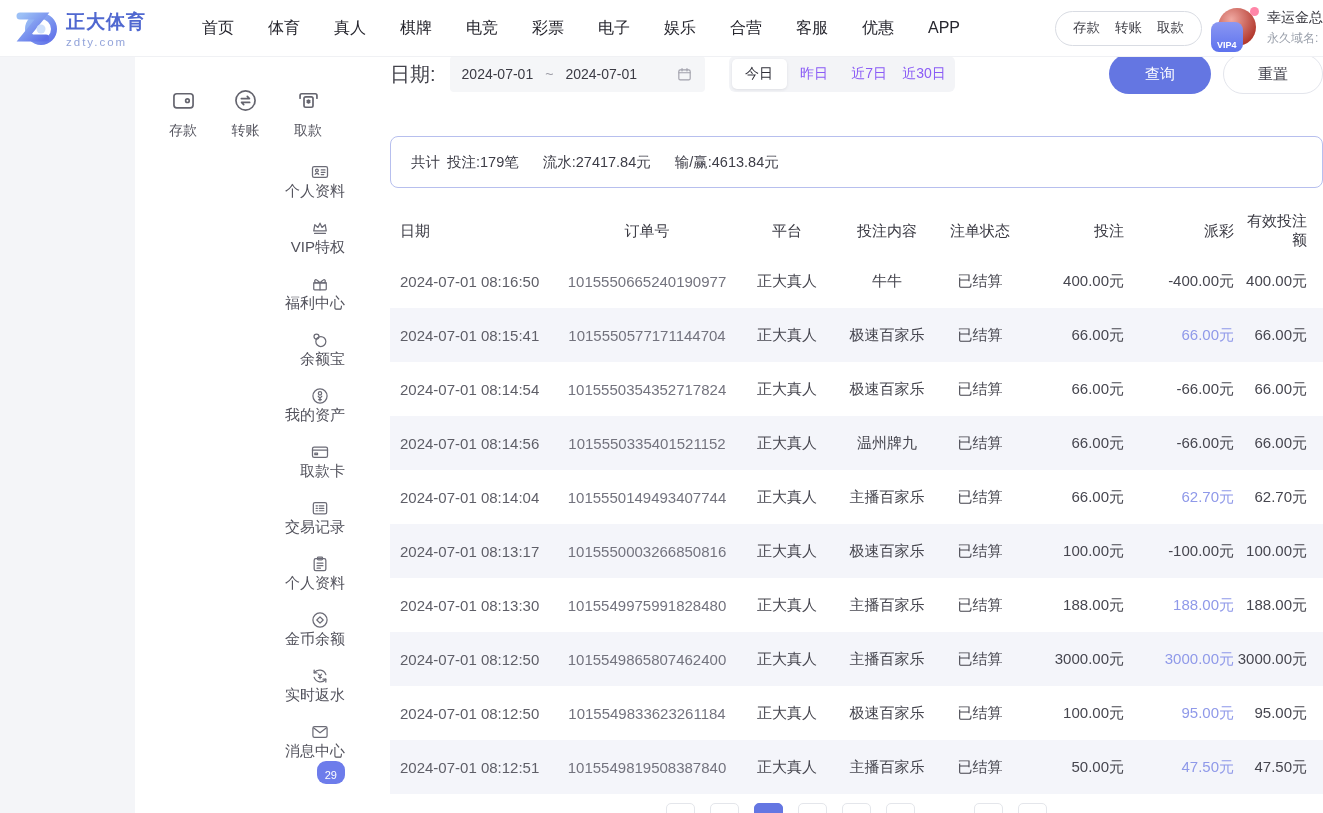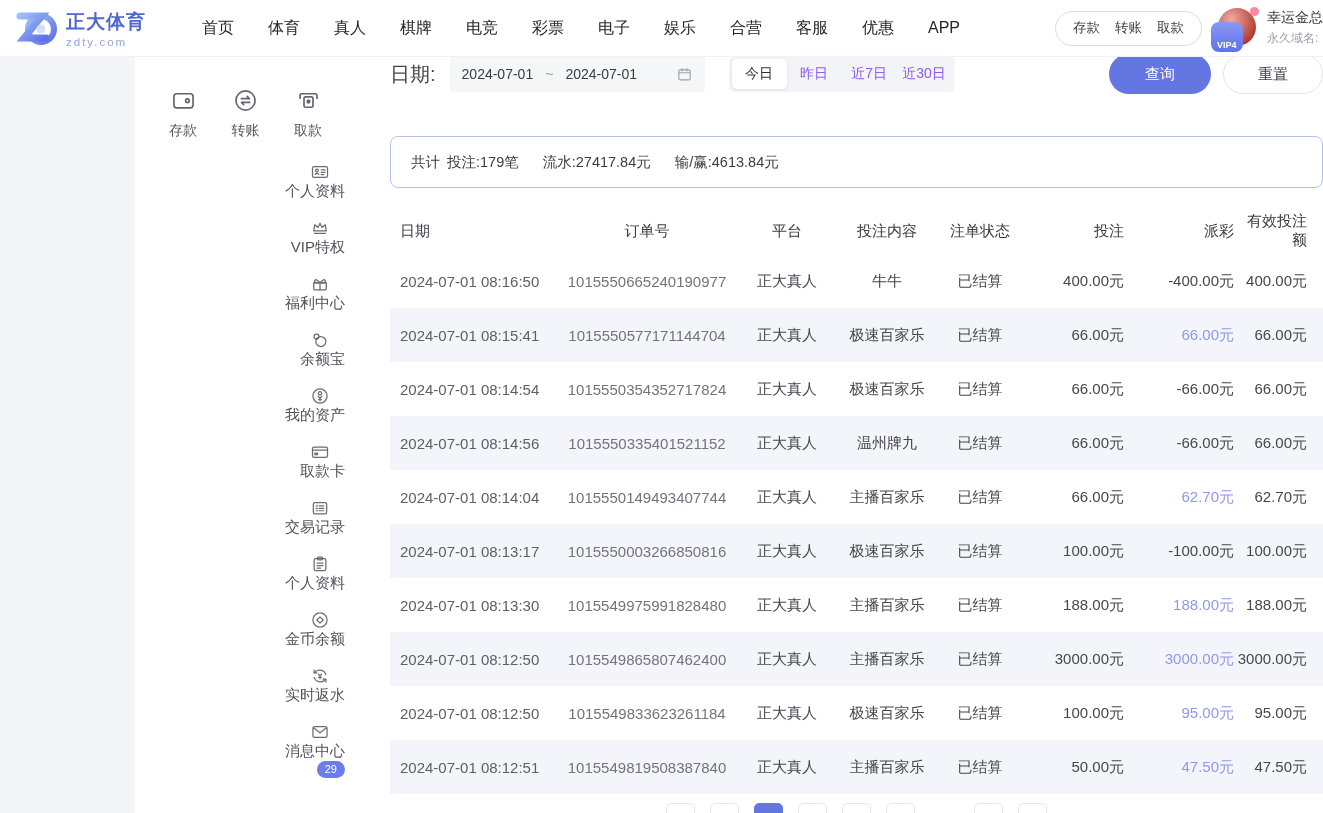--- a/index.html
+++ b/index.html
@@ -37,21 +37,21 @@
   .qa-icon { color:#64646e; line-height:0; }
   .qa-label { font-size:14px; color:#55555f; }
   .menu { display:block; padding:16px 0 0; }
   .menu-item { display:flex; align-items:flex-end; height:52px; margin:0 13px 4px; padding-left:19px;
                border-radius:10px; cursor:pointer; text-decoration:none;flex-direction:column; }
   .mi-icon { color:#6b6b76; line-height:0; margin-right:15px; }
   .mi-label { font-size:15px; color:#52525c; }
   .menu-item.active { background:var(--sidebar-active-bg); }
   .menu-item.active .mi-icon, .menu-item.active .mi-label { color:var(--accent-light); }
   .mi-badge { margin-left:18px; background:var(--badge-blue); color:#fff; font-size:11px;
-              padding:2px 8px 3px; border-radius:9px; }
+              padding:8px 8px 3px; border-radius:9px; }
 
   
   .main { position:absolute; left:358px; top:57px; right:0; bottom:0; background:#fff; padding-left:32px; }
   .filter-row { display:flex; align-items:center; height:44px; margin-top:-5px; }
   .date-label { font-size:20px; color:#44444d; margin-right:14px; }
   .date-input { display:flex; align-items:center; width:255px; height:36px; background:#f5f6f8;
                 border-radius:4px; padding:0 12px; cursor:pointer; }
   .date-text { font-size:14px; color:#3b3b44; }
   .date-sep { font-size:14px; color:#9a9aa4; margin:0 12px; }
   .cal-icon { margin-left:auto; color:#a0a0ab; line-height:0; }

